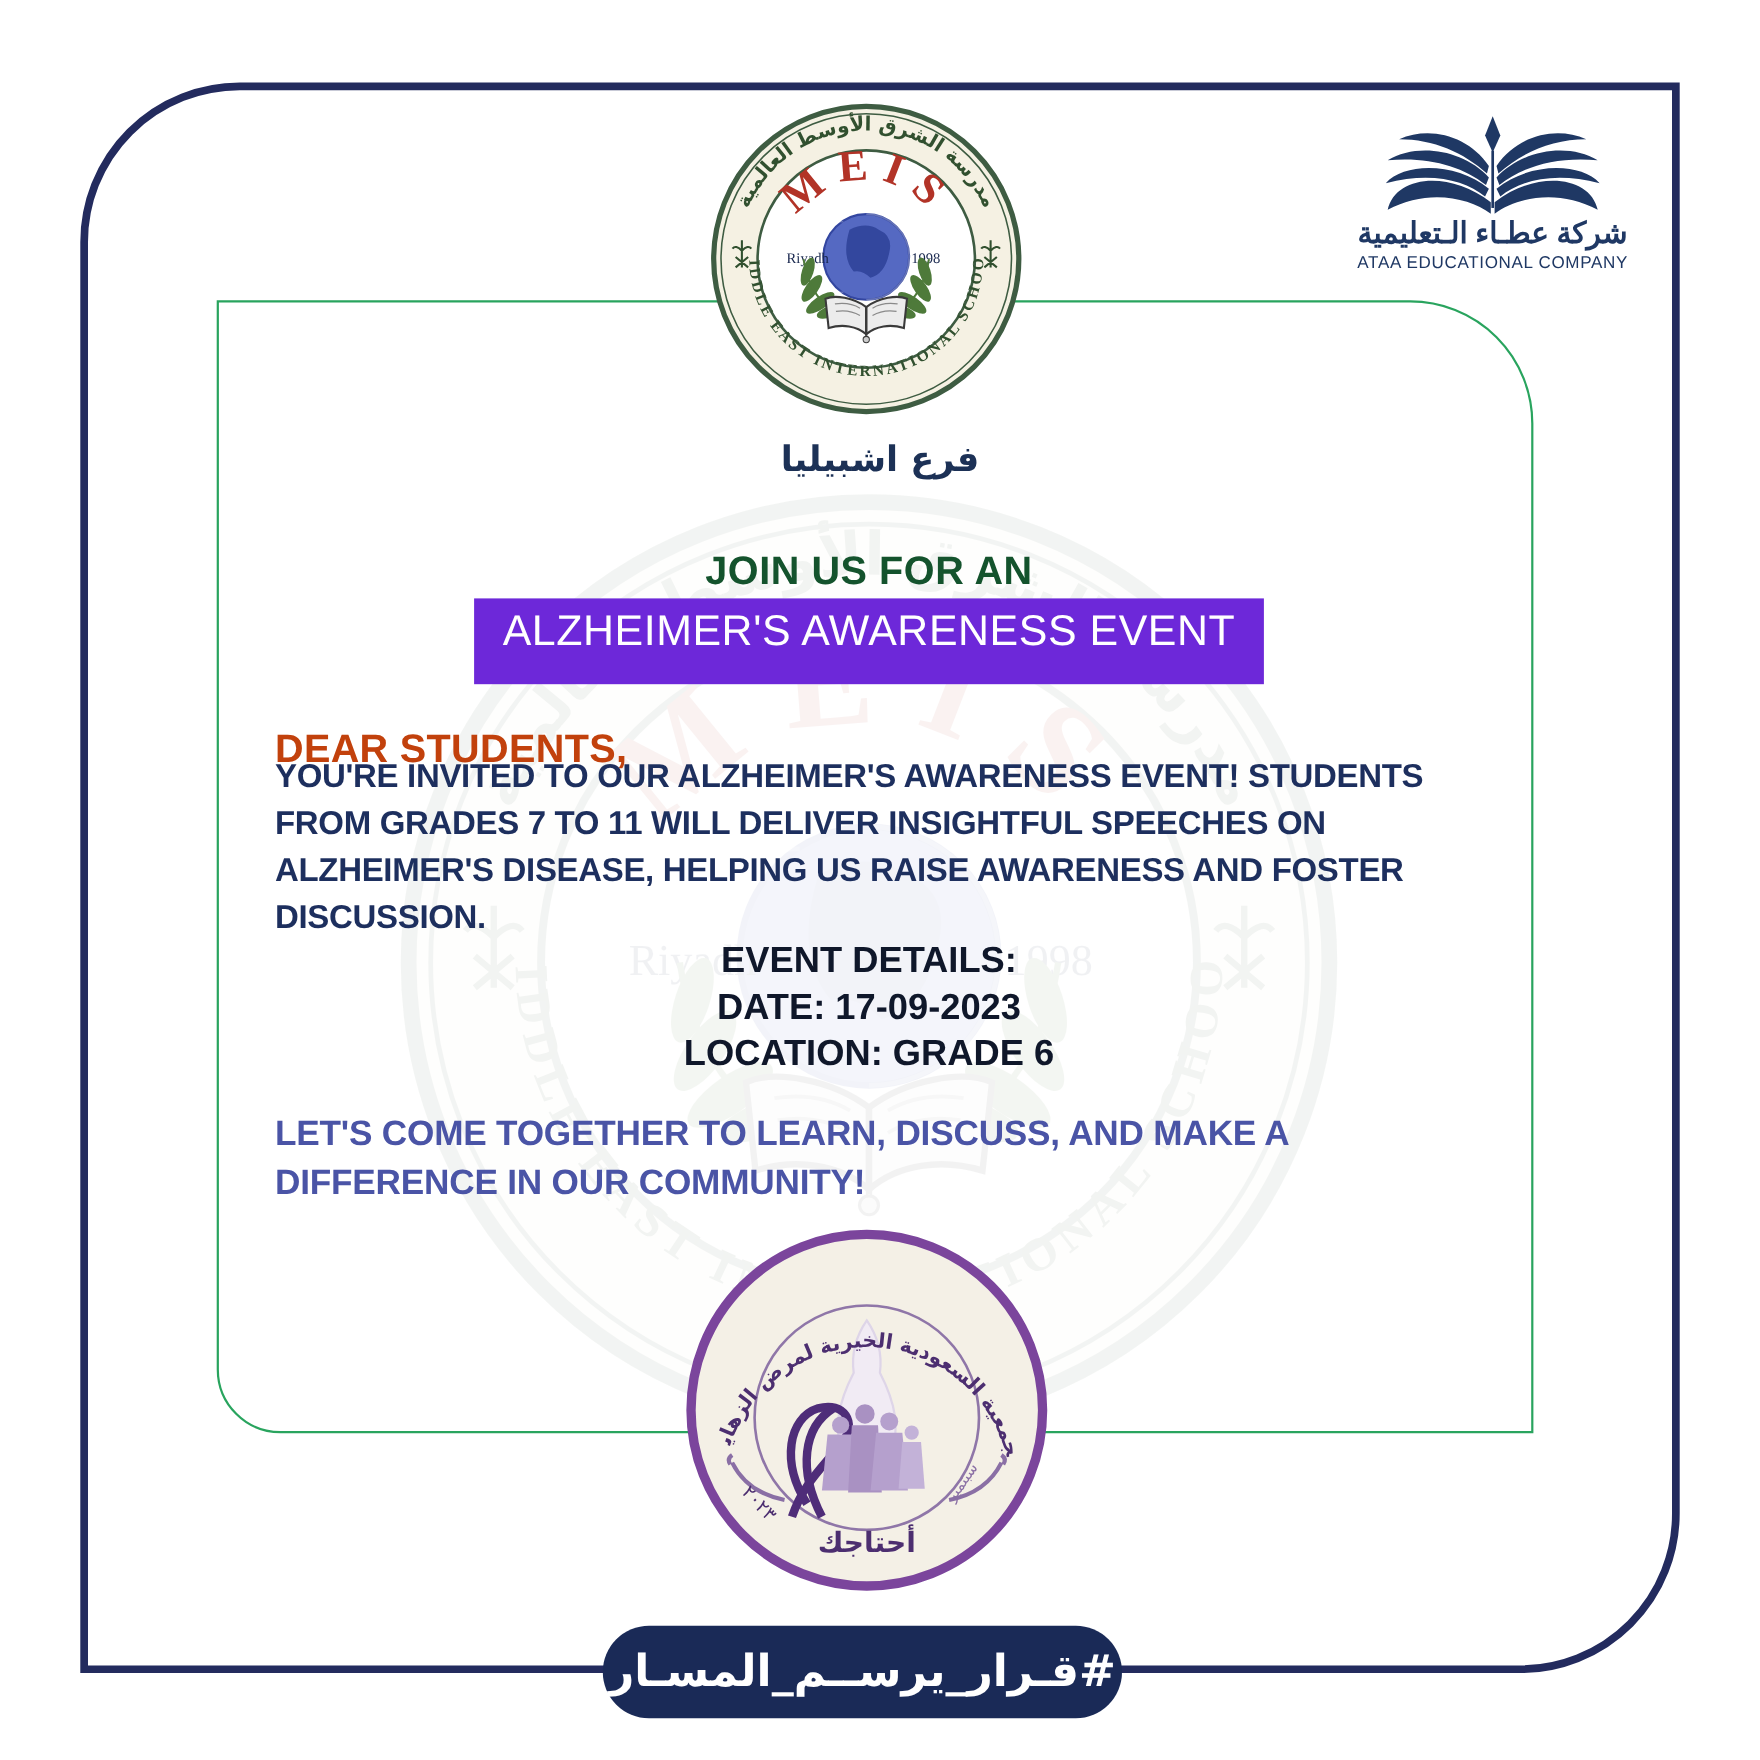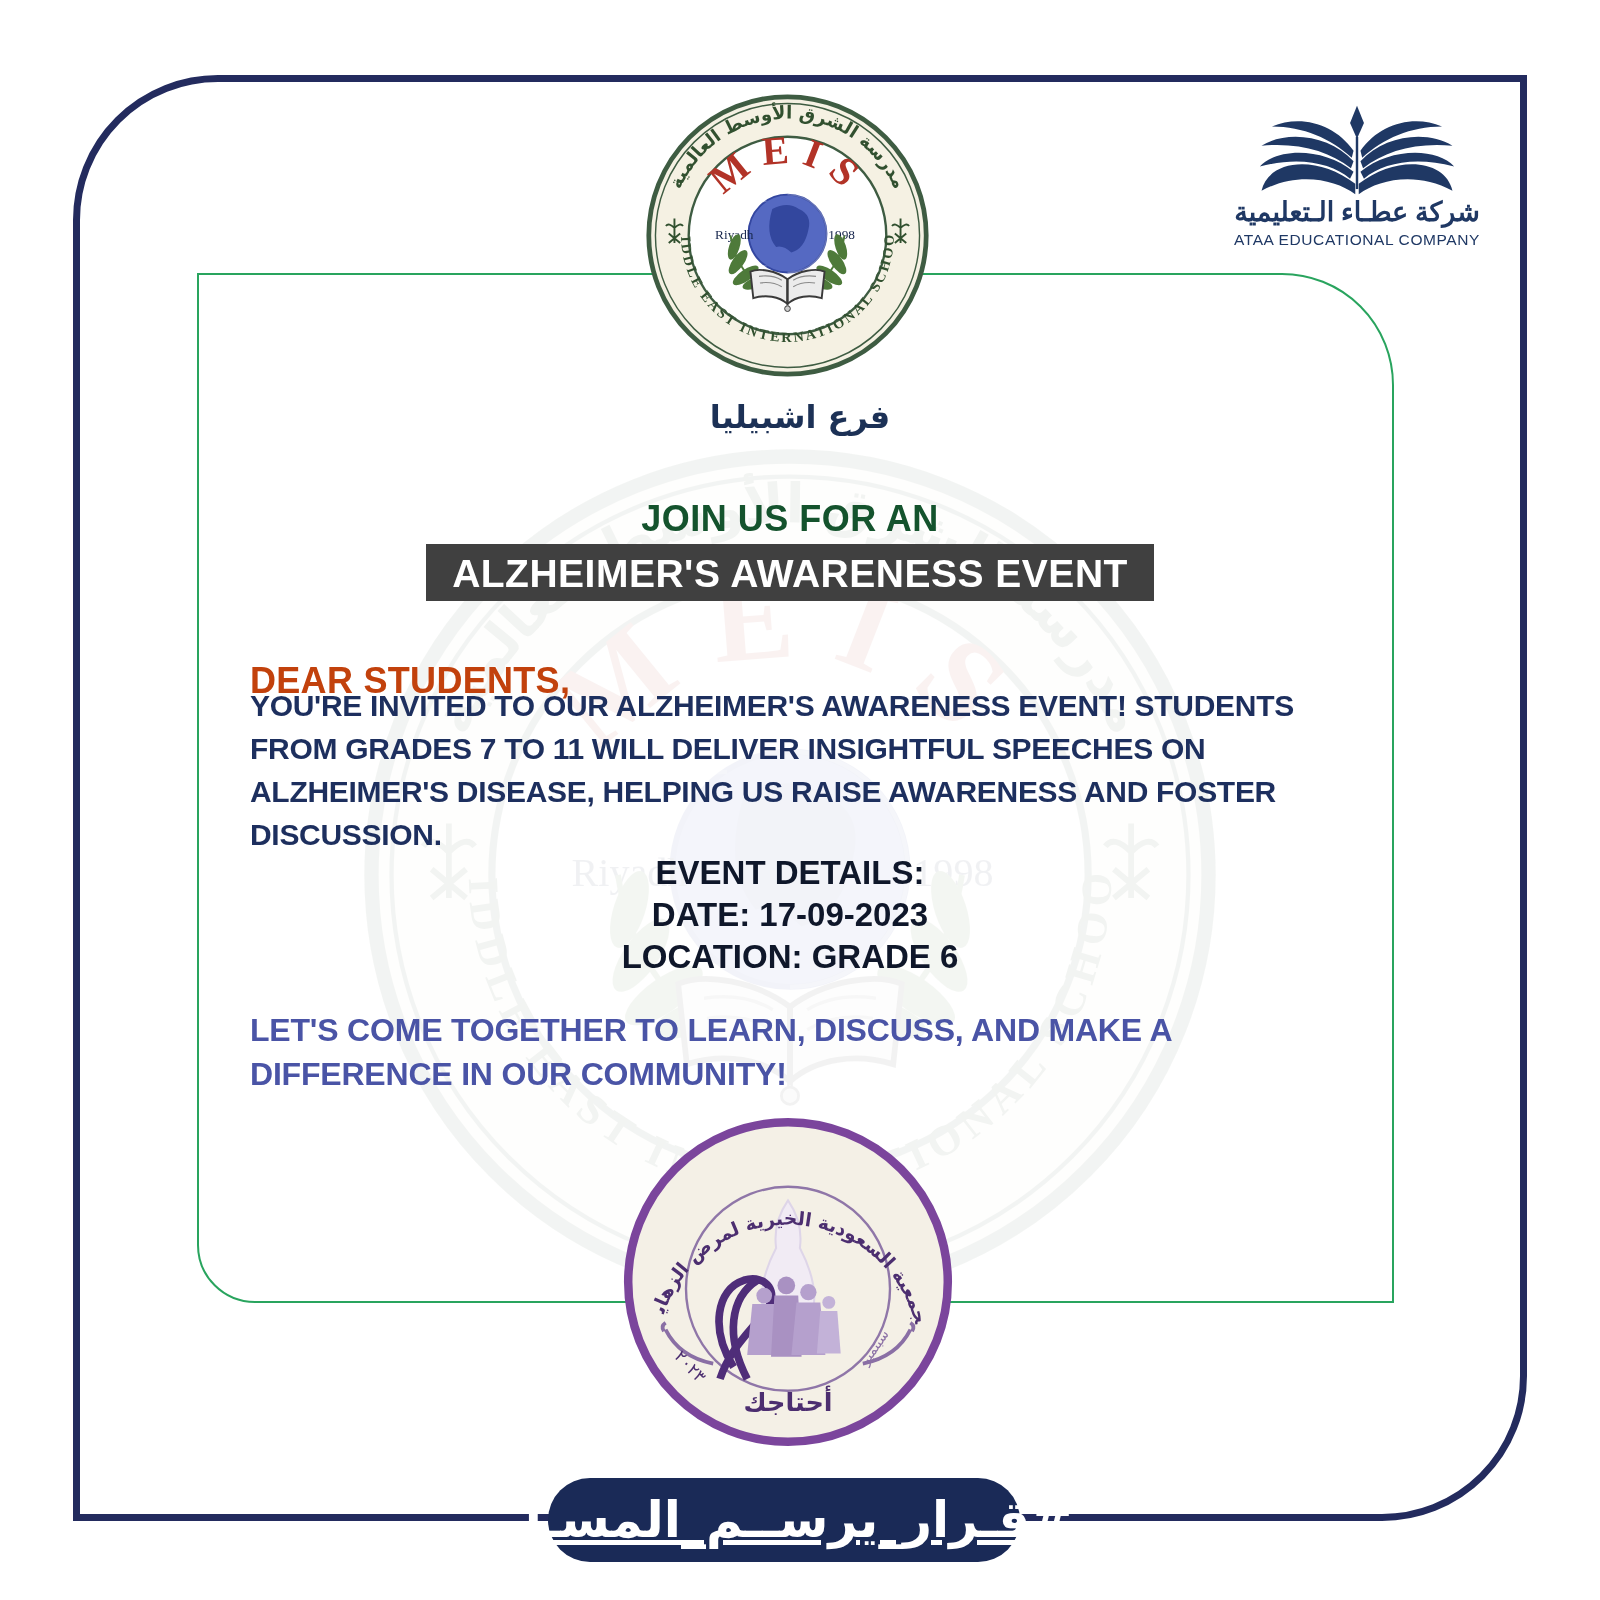--- a/index.html
+++ b/index.html
@@ -22,39 +22,39 @@
   .ataa-ar{font-family:Liberation Serif, serif;font-weight:bold;font-size:27px;color:#1f3864;
            direction:rtl;line-height:1.1;margin-top:2px;}
   .ataa-en{font-size:15.5px;font-weight:normal;color:#1f3864;letter-spacing:.6px;margin-top:3px;}
 
   
   .branch{position:absolute;left:0;right:0;top:398px;text-align:center;z-index:3;direction:rtl;
           font-family:"DejaVu Sans",sans-serif;font-weight:bold;font-size:32px;color:#1c3156;}
   .kicker{position:absolute;left:0;right:20px;top:498px;text-align:center;z-index:3;
           font-weight:bold;font-size:36px;letter-spacing:.5px;color:#14532d;}
   .banner-wrap{position:absolute;left:0;right:20px;top:544px;text-align:center;z-index:3;}
-  .banner{display:inline-block;background:#404040;color:#ffffff;font-weight:bold;font-size:39px;
-          letter-spacing:.5px;padding:8px 26px 5px;}
+  .banner{display:inline-block;background:#6d28d9;color:#ffffff;font-weight:normal;font-size:39px;
+          letter-spacing:.5px;padding:8px 26px 26px;}
   .salutation{position:absolute;left:250px;top:660px;z-index:3;
               font-weight:bold;font-size:36px;color:#c2410c;letter-spacing:.3px;}
   .body-par{position:absolute;left:250px;top:684px;width:1130px;z-index:3;
             font-weight:bold;font-size:30px;line-height:43px;letter-spacing:-.3px;color:#1d2f5e;}
   .details{position:absolute;left:250px;top:852px;width:1080px;z-index:3;text-align:center;
            font-weight:bold;font-size:33px;line-height:42px;color:#0f172a;}
   .closing{position:absolute;left:250px;top:1008px;width:1090px;z-index:3;
            font-weight:bold;font-size:32px;line-height:44px;letter-spacing:-.2px;color:#4a54a6;}
 
   
   .stamp{position:absolute;left:618px;top:1112px;width:340px;height:340px;z-index:4;}
 
   
   .pill{position:absolute;left:548px;top:1478px;width:472px;height:84px;z-index:5;
         background:#1a2a57;border-radius:42px;display:flex;align-items:center;justify-content:center;
         direction:rtl;}
-  .pill span{font-family:"DejaVu Sans",sans-serif;font-weight:bold;font-size:50px;color:#ffffff;text-decoration:underline;}
+  .pill span{font-family:"DejaVu Sans",sans-serif;font-weight:bold;font-size:40px;color:#ffffff;}
 
   
   .seal-ar{font-family:"DejaVu Sans",sans-serif;font-weight:bold;}
   .seal-serif{font-family:"Liberation Serif",serif;}
   .stamp-ar{font-family:"DejaVu Sans",sans-serif;}
 </style>
 </head>
 <body>
 
 <div id="poster">

